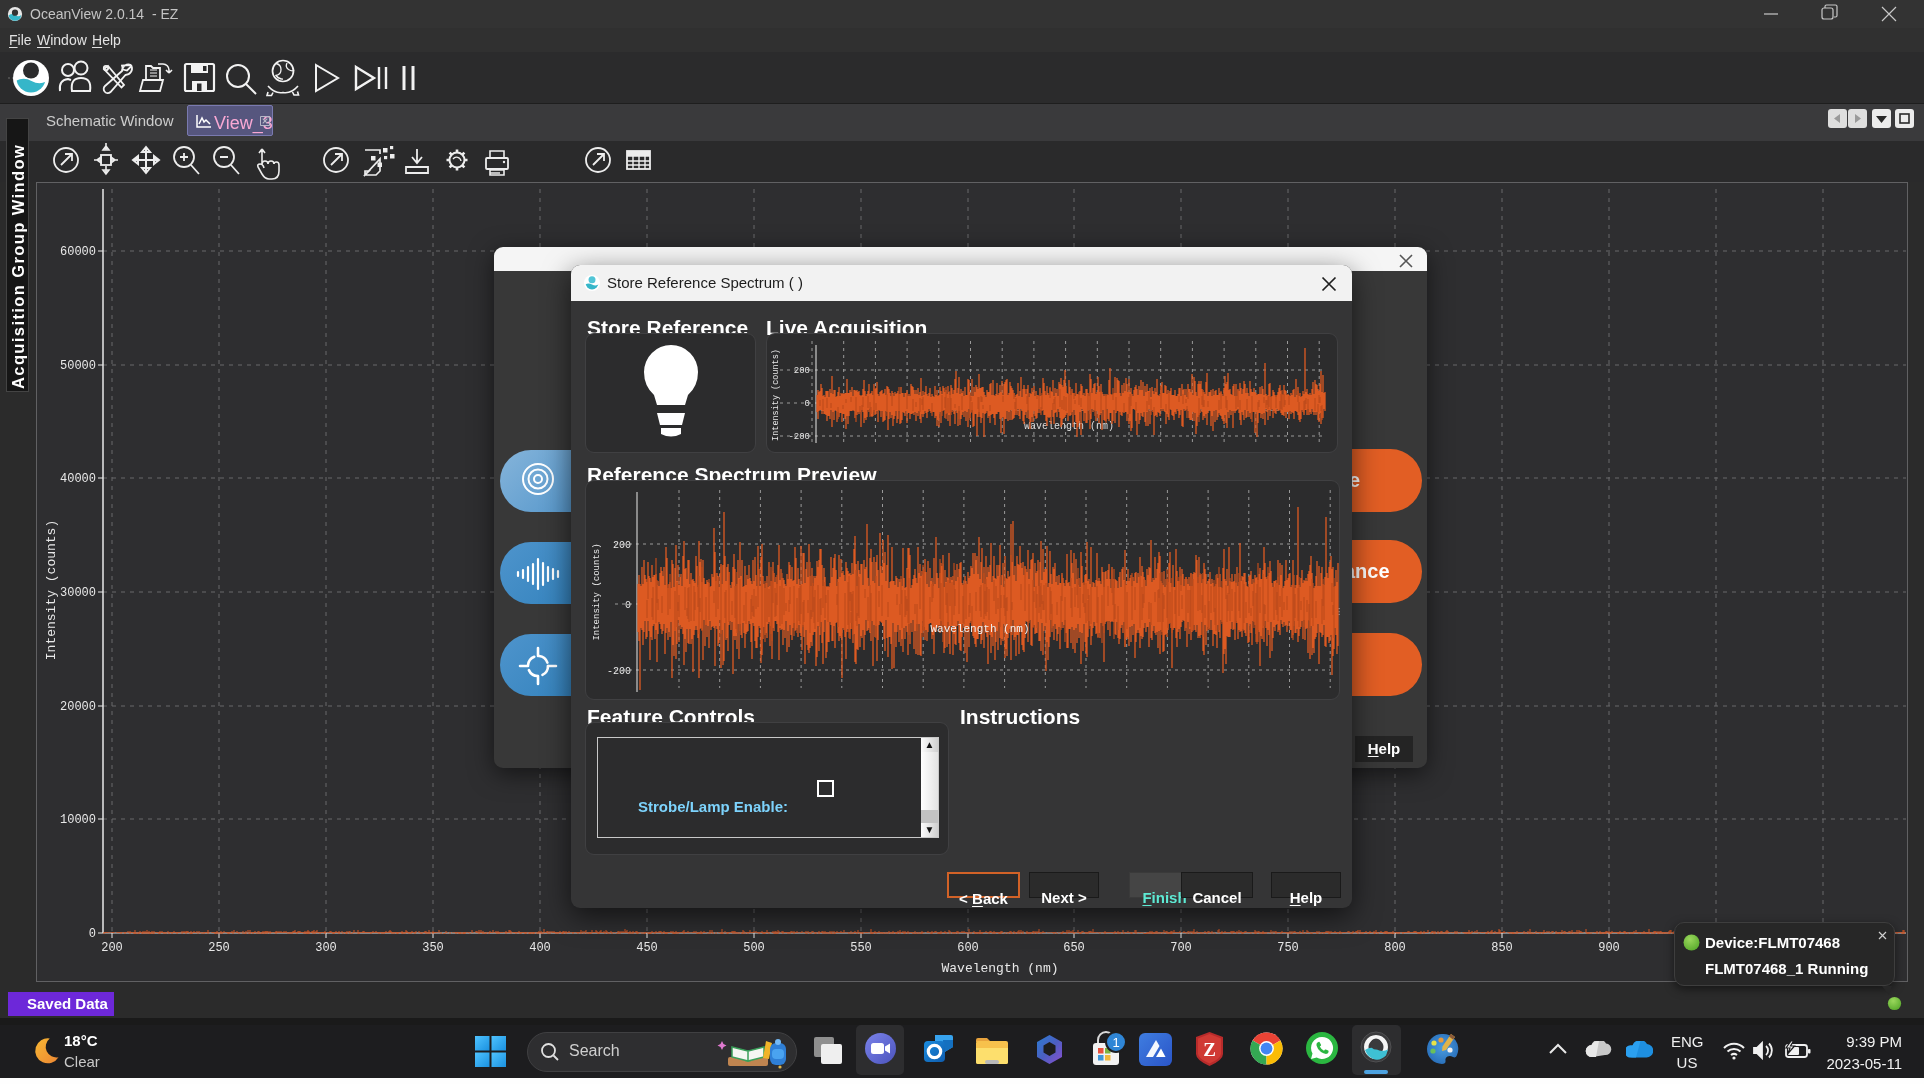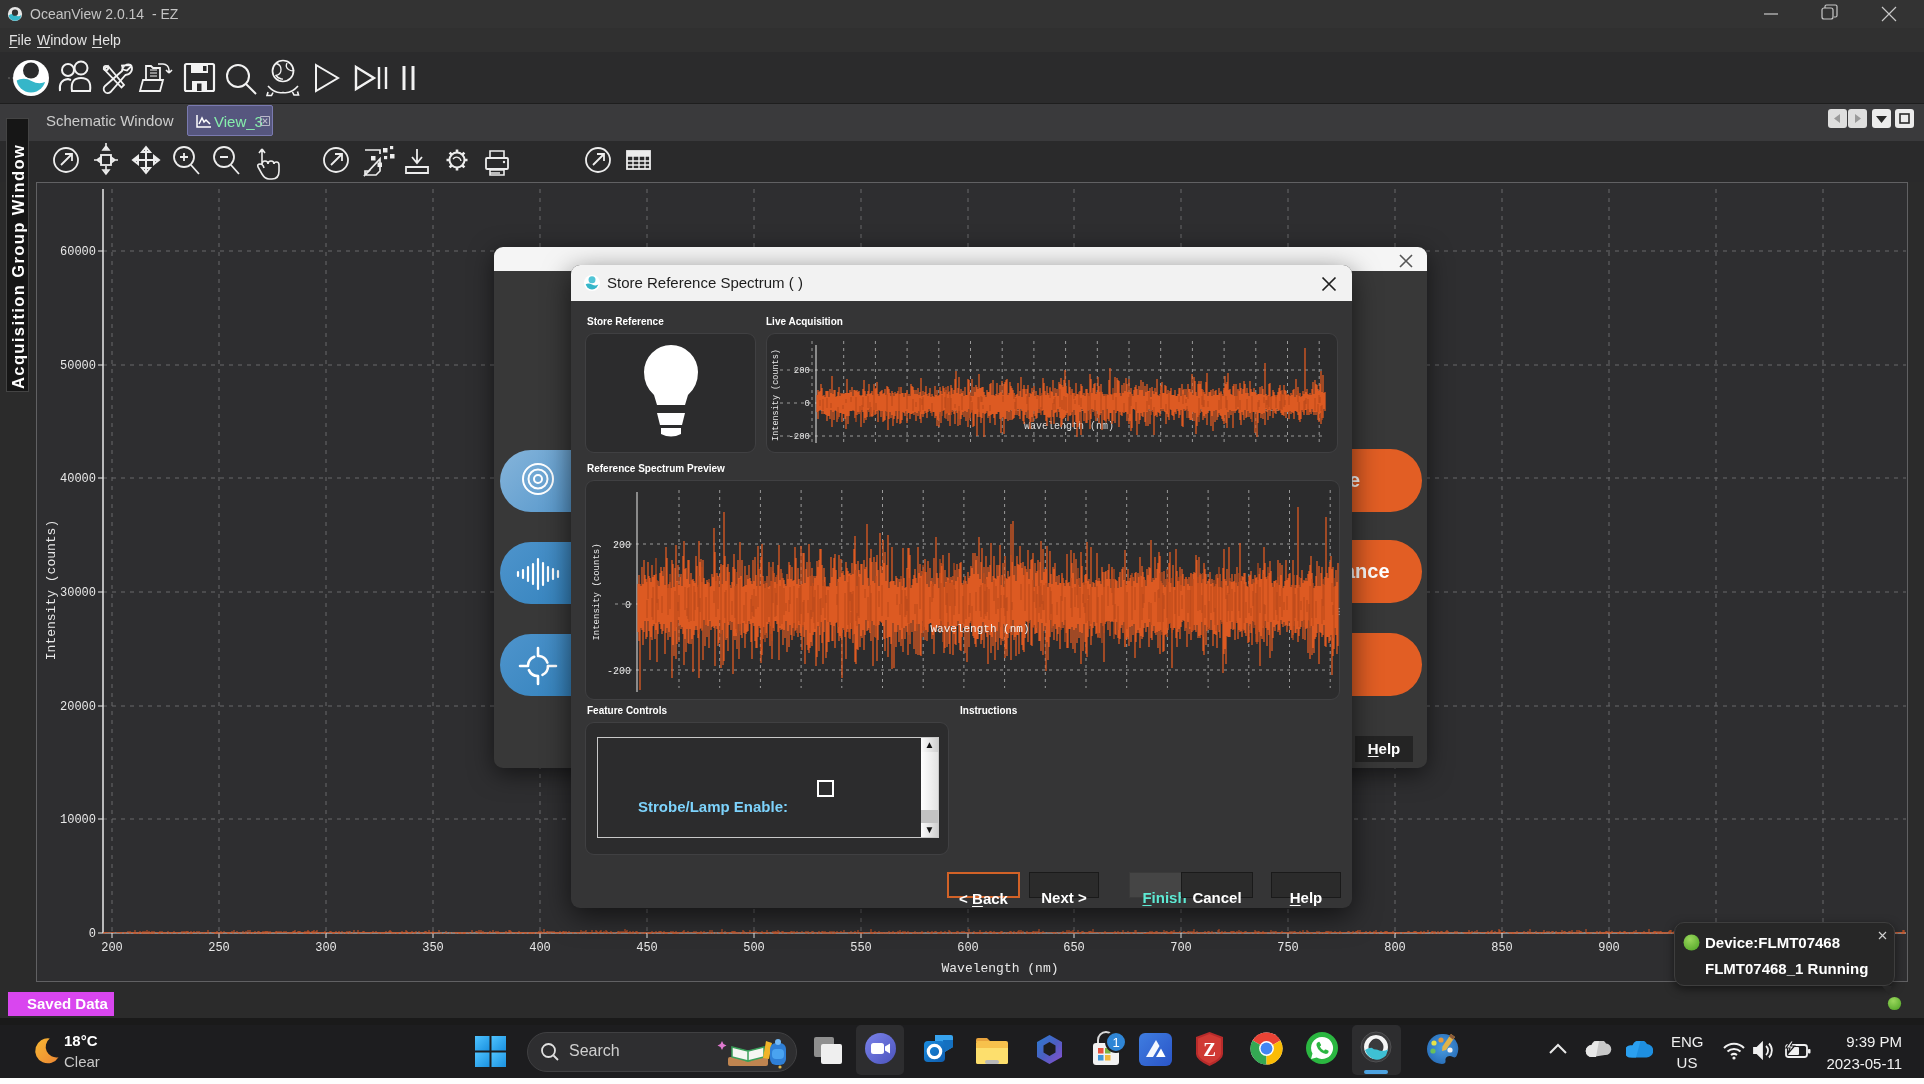--- a/index.html
+++ b/index.html
@@ -5,36 +5,36 @@
 #stage{position:absolute;inset:0;width:1924px;height:1084px}
 .abs{position:absolute}
 #titlebar{left:0;top:0;width:1924px;height:28px;background:#333333}
 #titletext{left:30px;top:6px;font-size:14px;color:#c4c4c4}
 #menubar{left:0;top:28px;width:1924px;height:24px;background:#303030}
 .menuitem{position:absolute;top:32px;font-size:14px;color:#e2e2e2}
 #toolbar1{left:0;top:52px;width:1924px;height:52px;background:#2b2b2c;border-bottom:1px solid #1e1e1e}
 #tabstrip{left:0;top:104px;width:1924px;height:37px;background:#3a3a3c}
 #schemlabel{left:46px;top:112px;font-size:15px;color:#cccccc}
 #vtab3{left:187px;top:105px;width:86px;height:31px;background:#56567e;border:1px solid #7a7ab0;border-radius:2px}
-#vtab3 span{position:absolute;left:26px;top:7px;color:#86efac;font-size:15px}
+#vtab3 span{position:absolute;left:26px;top:7px;color:#f9a8d4;font-size:18px}
 #toolbar2{left:0;top:141px;width:1924px;height:41px;background:#2a2a2b}
 #chartbg{left:36px;top:182px;width:1872px;height:800px;background:#2e2e30;border:1px solid #616163}
 #avtab{left:6px;top:118px;width:23px;height:274px;background:#161616;border:1px solid #444}
 #avtab span{position:absolute;left:2px;top:270px;transform-origin:0 0;transform:rotate(-90deg);color:#fff;font-weight:bold;font-size:16.5px;letter-spacing:1.4px;white-space:nowrap}
-#saveddata{left:8px;top:992px;width:106px;height:24px;background:#d946ef;color:#fff;font-weight:bold;font-size:15px;padding:3px 0 0 19px}
+#saveddata{left:8px;top:992px;width:106px;height:24px;background:#6d28d9;color:#fff;font-weight:bold;font-size:15px;padding:3px 0 0 19px}
 #desktopstrip{left:0;top:1018px;width:1924px;height:7px;background:#1a1a1a}
 #wizard{left:494px;top:247px;width:933px;height:521px;background:#383838;border-radius:9px;box-shadow:0 6px 24px rgba(0,0,0,.55)}
 #wizardtop{position:absolute;left:0;top:0;width:100%;height:24px;background:#f5f5f5;border-radius:9px 9px 0 0}
 .bluepill{position:absolute;left:6px;width:110px;height:62px;border-radius:31px;background:linear-gradient(135deg,#4e94cc,#2e7fba)}
 .orangepill{position:absolute;right:5px;width:160px;height:63px;border-radius:32px;background:#e25e24;color:#fff;font-weight:bold;font-size:20px}
 #wizhelp{position:absolute;left:861px;top:489px;width:58px;height:26px;background:#242424;color:#fff;font-weight:bold;font-size:15px;text-align:center;padding-top:4px}
 #dialog{left:571px;top:265px;width:781px;height:643px;background:#353536;border-radius:9px;box-shadow:0 8px 28px rgba(0,0,0,.6)}
 #dlgtitle{position:absolute;left:0;top:0;width:100%;height:36px;background:#f2f2f2;border-radius:9px 9px 0 0}
 #dlgtitle span{position:absolute;left:36px;top:9px;font-size:15px;color:#1c1c1c}
-.dlabel{position:absolute;color:#fff;font-weight:bold;font-size:10px}
+.dlabel{position:absolute;color:#fff;font-weight:bold;font-size:21px}
 .dpanel{position:absolute;background:#2c2c2d;border:1px solid #404042;border-radius:9px}
 .innerbox{position:absolute;border:1px solid #c8c8c8}
 #strobelbl{position:absolute;left:40px;top:60px;color:#7dd3fc;font-weight:bold;font-size:15px}
 #checkbox{position:absolute;left:219px;top:42px;width:17px;height:17px;border:2px solid #fff;background:#2c2c2d}
 #scrollbar{position:absolute;right:0;top:0;width:17px;height:100%;background:#c2c2c2}
 #sthumb{position:absolute;left:0;top:14px;width:17px;height:58px;background:linear-gradient(90deg,#ffffff,#e2e2e2)}
 .sarrow{position:absolute;left:0;width:17px;height:14px;background:linear-gradient(90deg,#fdfdfd,#cfcfcf);color:#111;font-size:10px;text-align:center;line-height:13px}
 #instrtext{position:absolute;left:12px;top:8px;width:322px;font-size:14.5px;color:#f2f2f2;line-height:19px}
 .dbtn{position:absolute;top:607px;height:26px;background:#2b2b2b;border:1px solid #1a1a1a;color:#fff;font-weight:bold;font-size:15px;text-align:center;padding-top:16px}
 #toast{left:1674px;top:922px;width:221px;height:64px;background:#272727;border:1px solid #3e3e3e;border-radius:10px;box-shadow:0 3px 10px rgba(0,0,0,.5)}

